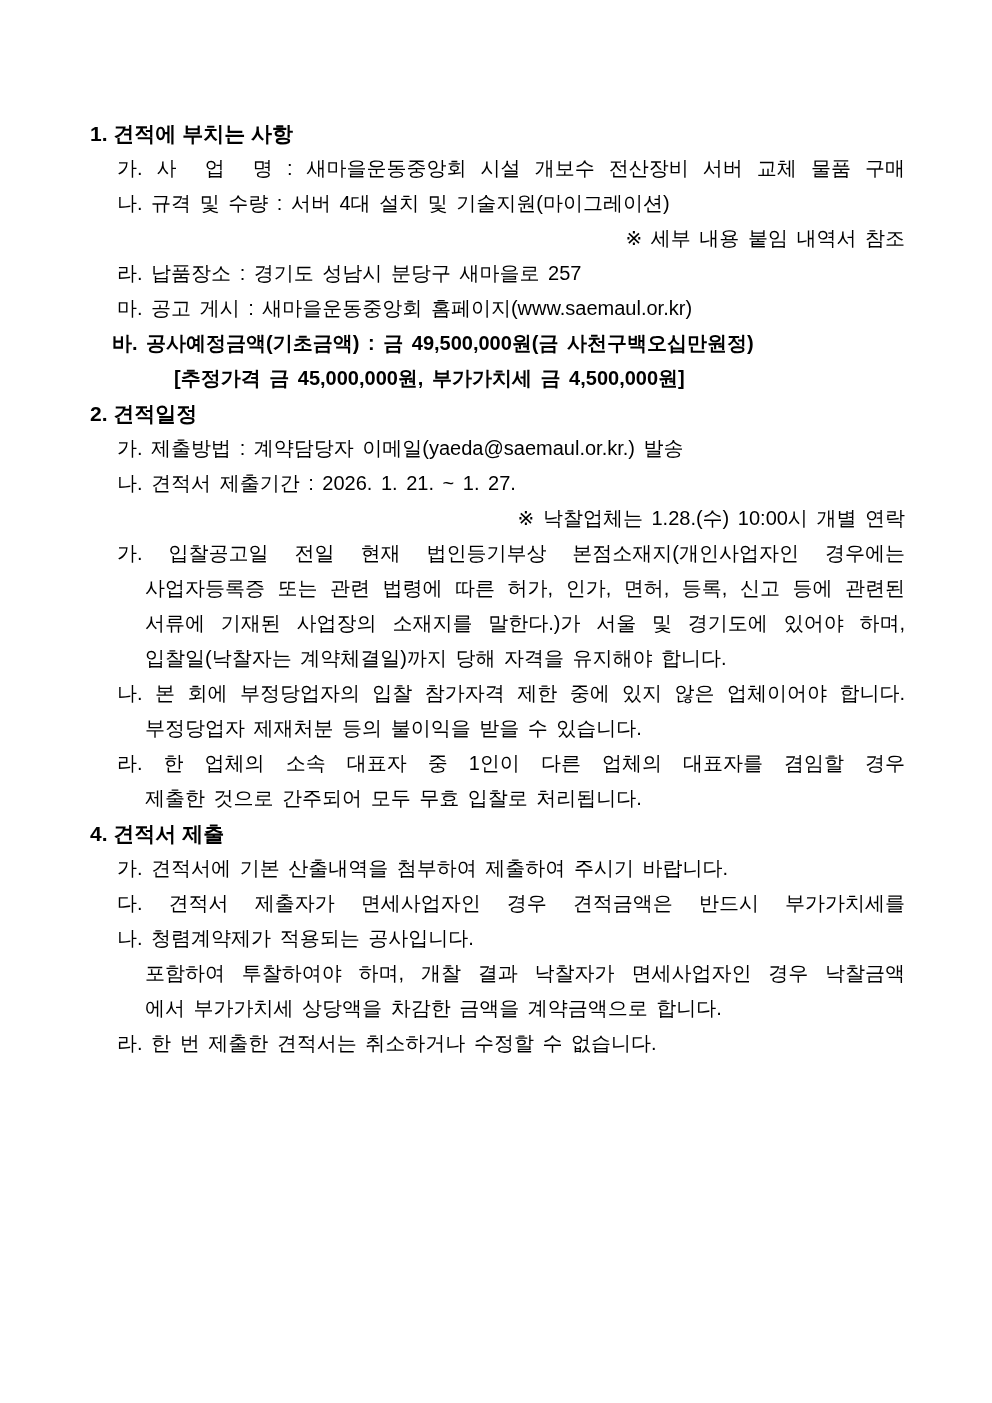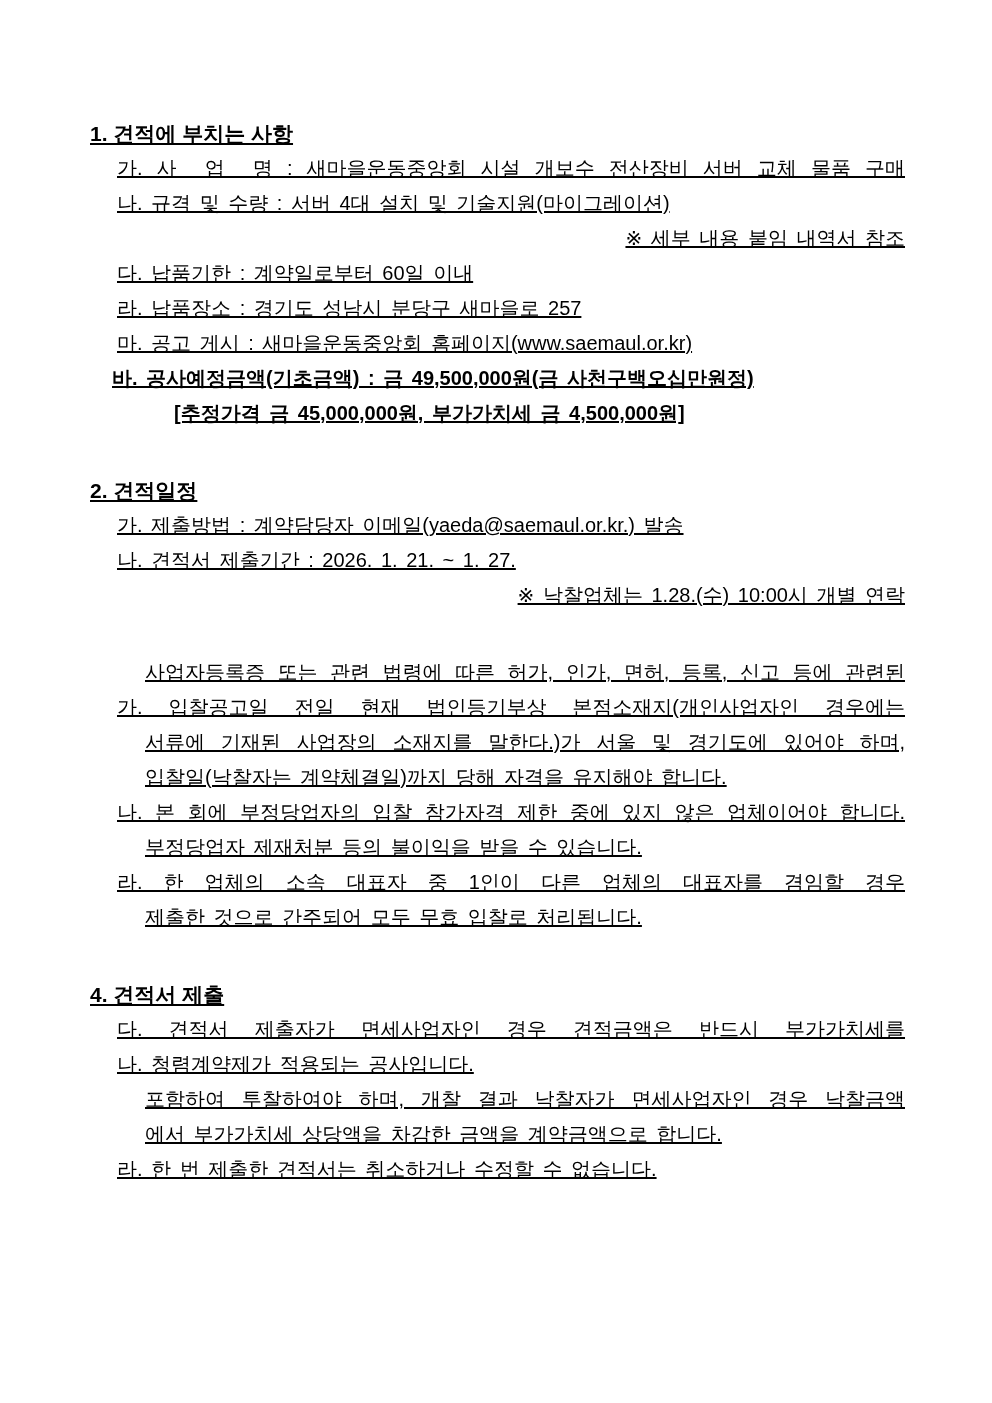--- a/index.html
+++ b/index.html
@@ -13,22 +13,22 @@
     width: 992px;
     height: 1403px;
     background: #ffffff;
     color: #000000;
     padding: 116px 87px 0 90px;
     font-family: "Liberation Sans", "DejaVu Sans", sans-serif;
     font-size: 20px;
     line-height: 35px;
     overflow: hidden;
   }
-  section { margin: 0; text-decoration: underline; }
-  section + section { margin-top: 42px; }
+  section { margin: 0; }
+  section + section { }
   .h {
     font-weight: bold;
     font-size: 21px;
     white-space: pre-wrap;
   }
   .ln {
     white-space: pre-wrap;
     word-spacing: 3px;
   }
   .i1 { margin-left: 27px; }      
@@ -50,47 +50,47 @@
 </head>
 <body>
 
 <div class="page">
 
   <section>
     <div class="h">1. 견적에 부치는 사항</div>
     <div class="ln i1 just">가. 사  업  명 : 새마을운동중앙회 시설 개보수 전산장비 서버 교체 물품 구매</div>
     <div class="ln i1">나. 규격 및 수량 : 서버 4대 설치 및 기술지원(마이그레이션)</div>
     <div class="ln note">※ 세부 내용 붙임 내역서 참조</div>
-    <div class="ln i1">다. 납품기한 : 계약일로부터 60일 이내</div>
     <div class="ln i1">라. 납품장소 : 경기도 성남시 분당구 새마을로 257</div>
     <div class="ln i1">마. 공고 게시 : 새마을운동중앙회 홈페이지(www.saemaul.or.kr)</div>
     <div class="ln ib">바. 공사예정금액(기초금액) : 금 49,500,000원(금 사천구백오십만원정)</div>
     <div class="ln bracket">[추정가격 금 45,000,000원, 부가가치세 금 4,500,000원]</div>
   </section>
 
   <section>
     <div class="h">2. 견적일정</div>
     <div class="ln i1">가. 제출방법 : 계약담당자 이메일(yaeda@saemaul.or.kr.) 발송</div>
     <div class="ln i1">나. 견적서 제출기간 : 2026. 1. 21. ~ 1. 27.</div>
     <div class="ln note">※ 낙찰업체는 1.28.(수) 10:00시 개별 연락</div>
   </section>
 
   <section>
+    <div class="ln i1 just">가. 입찰공고일 전일 현재 법인등기부상 본점소재지(개인사업자인 경우에는</div>
     <div class="ln cont just">사업자등록증 또는 관련 법령에 따른 허가, 인가, 면허, 등록, 신고 등에 관련된</div>
-    <div class="ln i1 just">가. 입찰공고일 전일 현재 법인등기부상 본점소재지(개인사업자인 경우에는</div>
     <div class="ln cont just">서류에 기재된 사업장의 소재지를 말한다.)가 서울 및 경기도에 있어야 하며,</div>
     <div class="ln cont">입찰일(낙찰자는 계약체결일)까지 당해 자격을 유지해야 합니다.</div>
     <div class="ln i1 just">나. 본 회에 부정당업자의 입찰 참가자격 제한 중에 있지 않은 업체이어야 합니다.</div>
     <div class="ln cont">부정당업자 제재처분 등의 불이익을 받을 수 있습니다.</div>
     <div class="ln i1 just">라. 한 업체의 소속 대표자 중 1인이 다른 업체의 대표자를 겸임할 경우</div>
     <div class="ln cont">제출한 것으로 간주되어 모두 무효 입찰로 처리됩니다.</div>
   </section>
 
   <section>
     <div class="h">4. 견적서 제출</div>
+    <div class="ln i1">가. 견적서에 기본 산출내역을 첨부하여 제출하여 주시기 바랍니다.</div>
     <div class="ln i1 just">다. 견적서 제출자가 면세사업자인 경우 견적금액은 반드시 부가가치세를</div>
     <div class="ln i1">나. 청렴계약제가 적용되는 공사입니다.</div>
     <div class="ln cont just">포함하여 투찰하여야 하며, 개찰 결과 낙찰자가 면세사업자인 경우 낙찰금액</div>
     <div class="ln cont">에서 부가가치세 상당액을 차감한 금액을 계약금액으로 합니다.</div>
     <div class="ln i1">라. 한 번 제출한 견적서는 취소하거나 수정할 수 없습니다.</div>
   </section>
 
 </div>
 
 </body></html>

